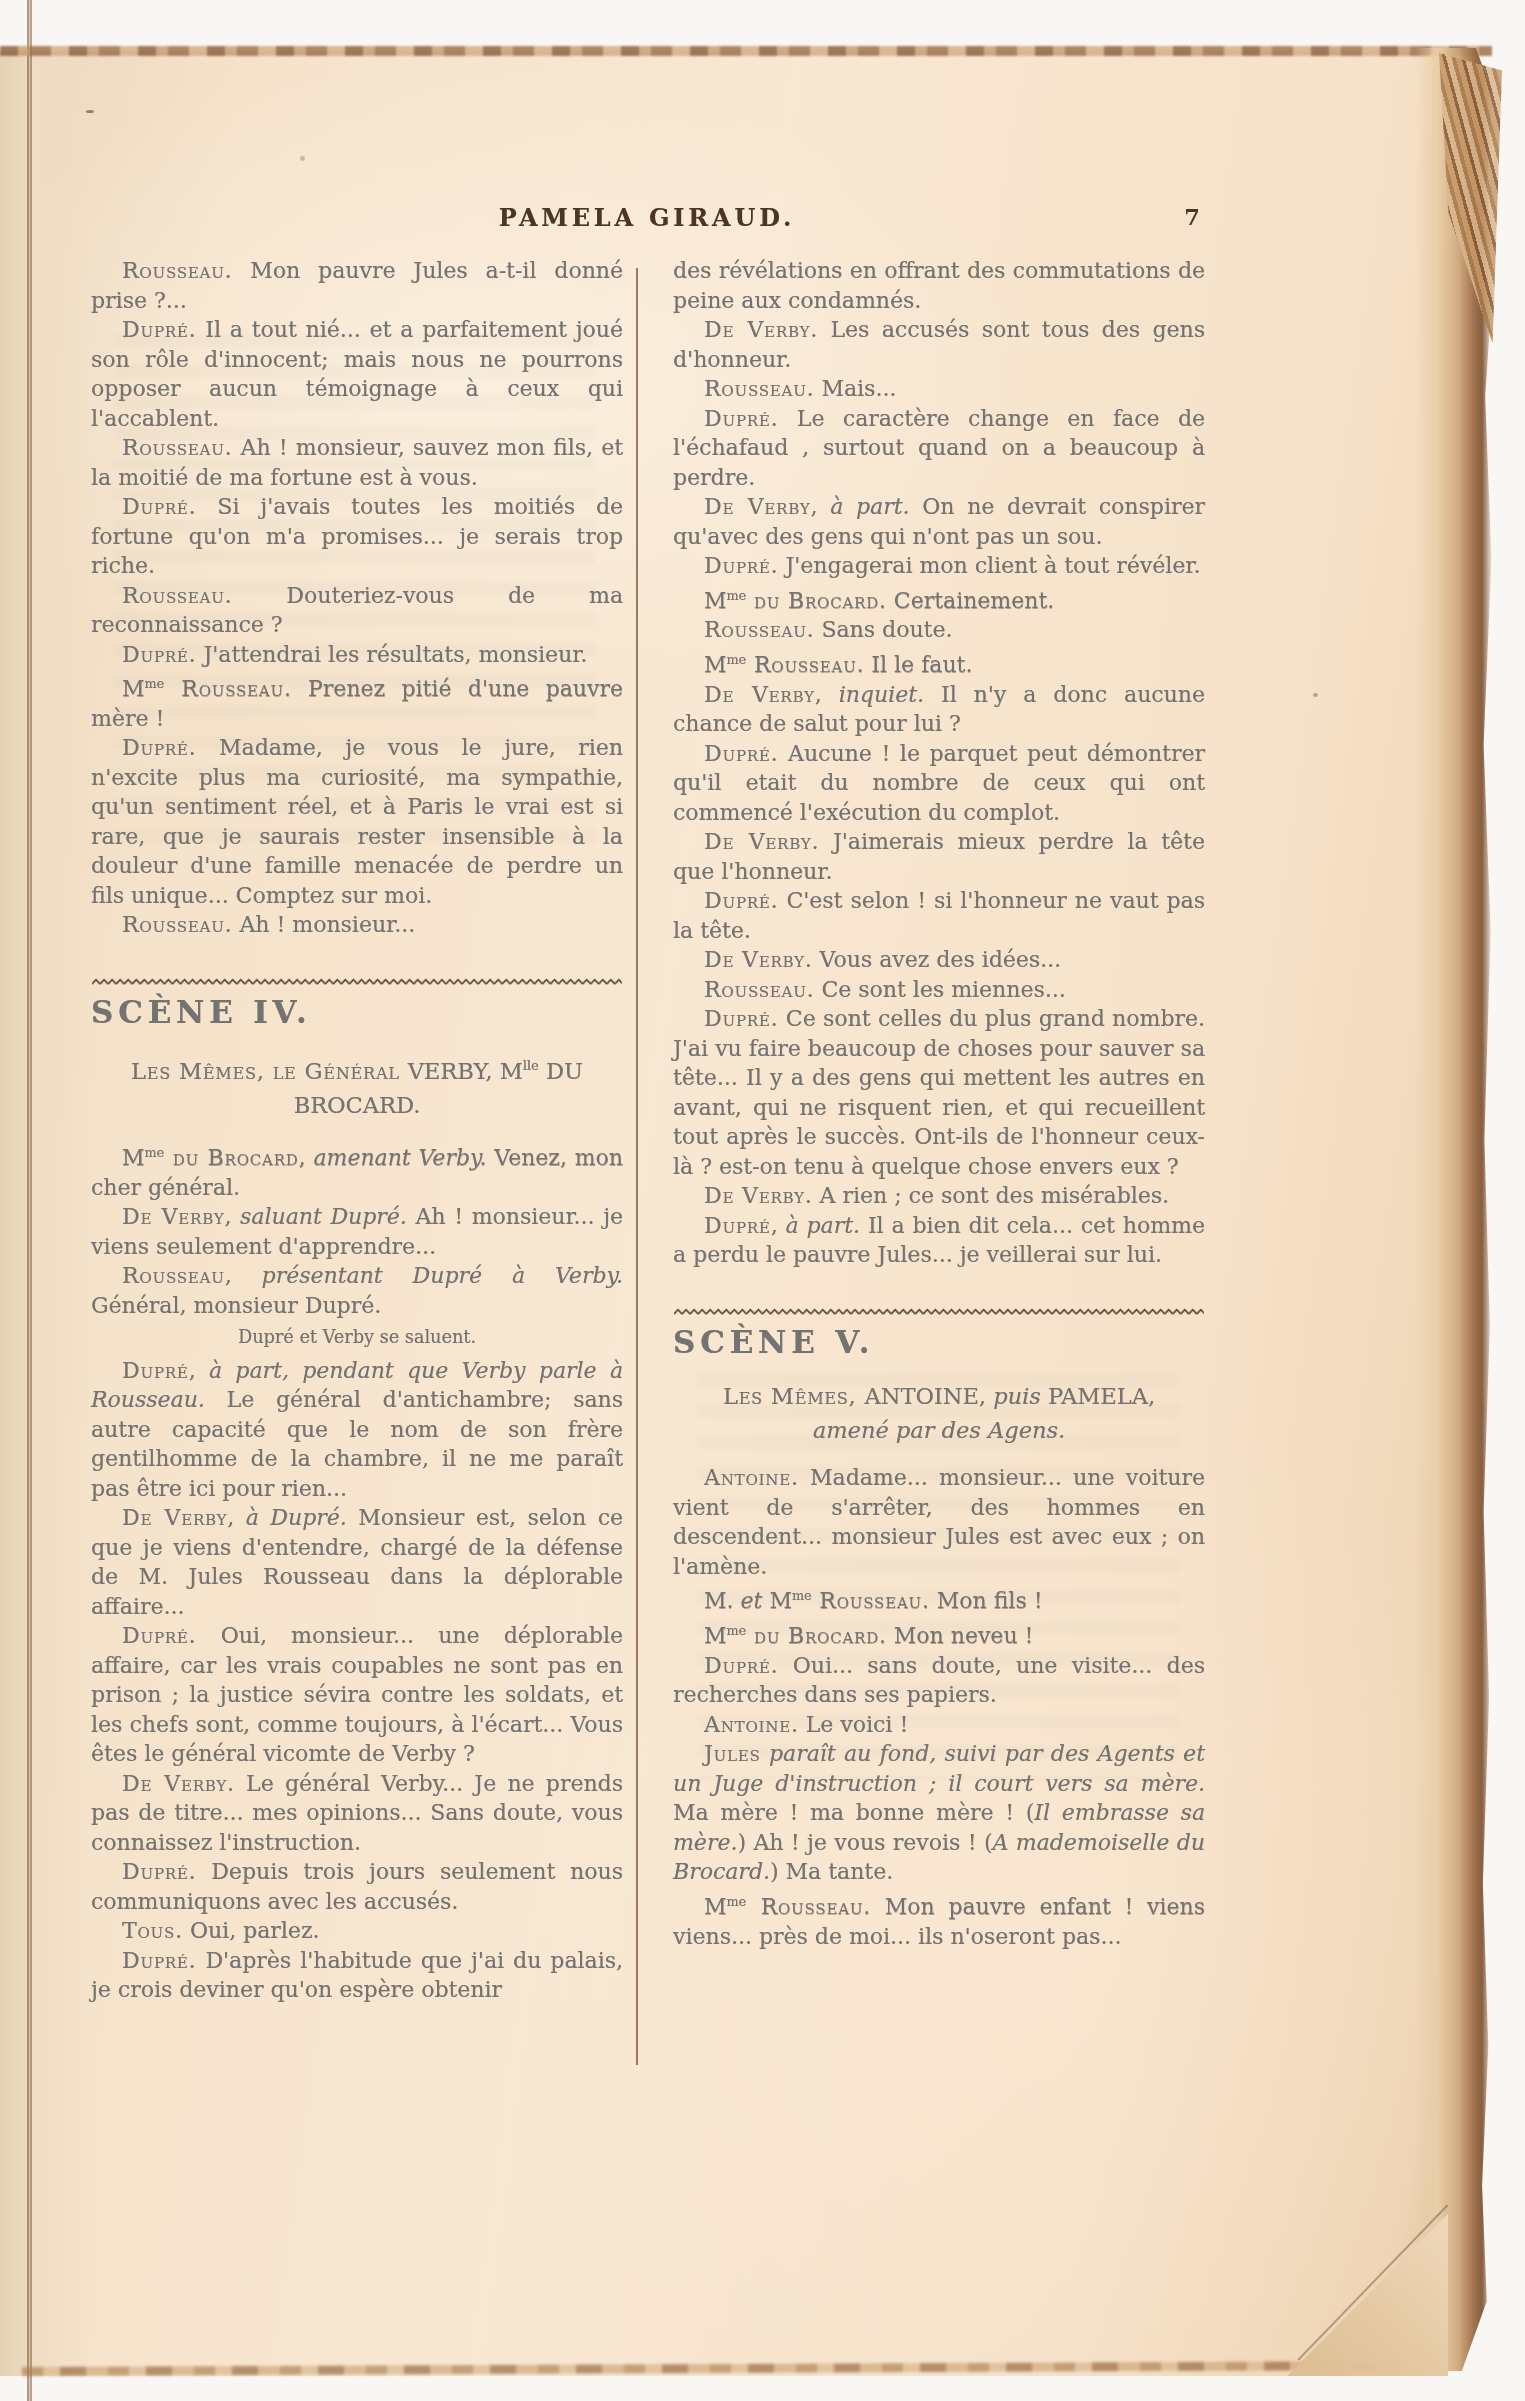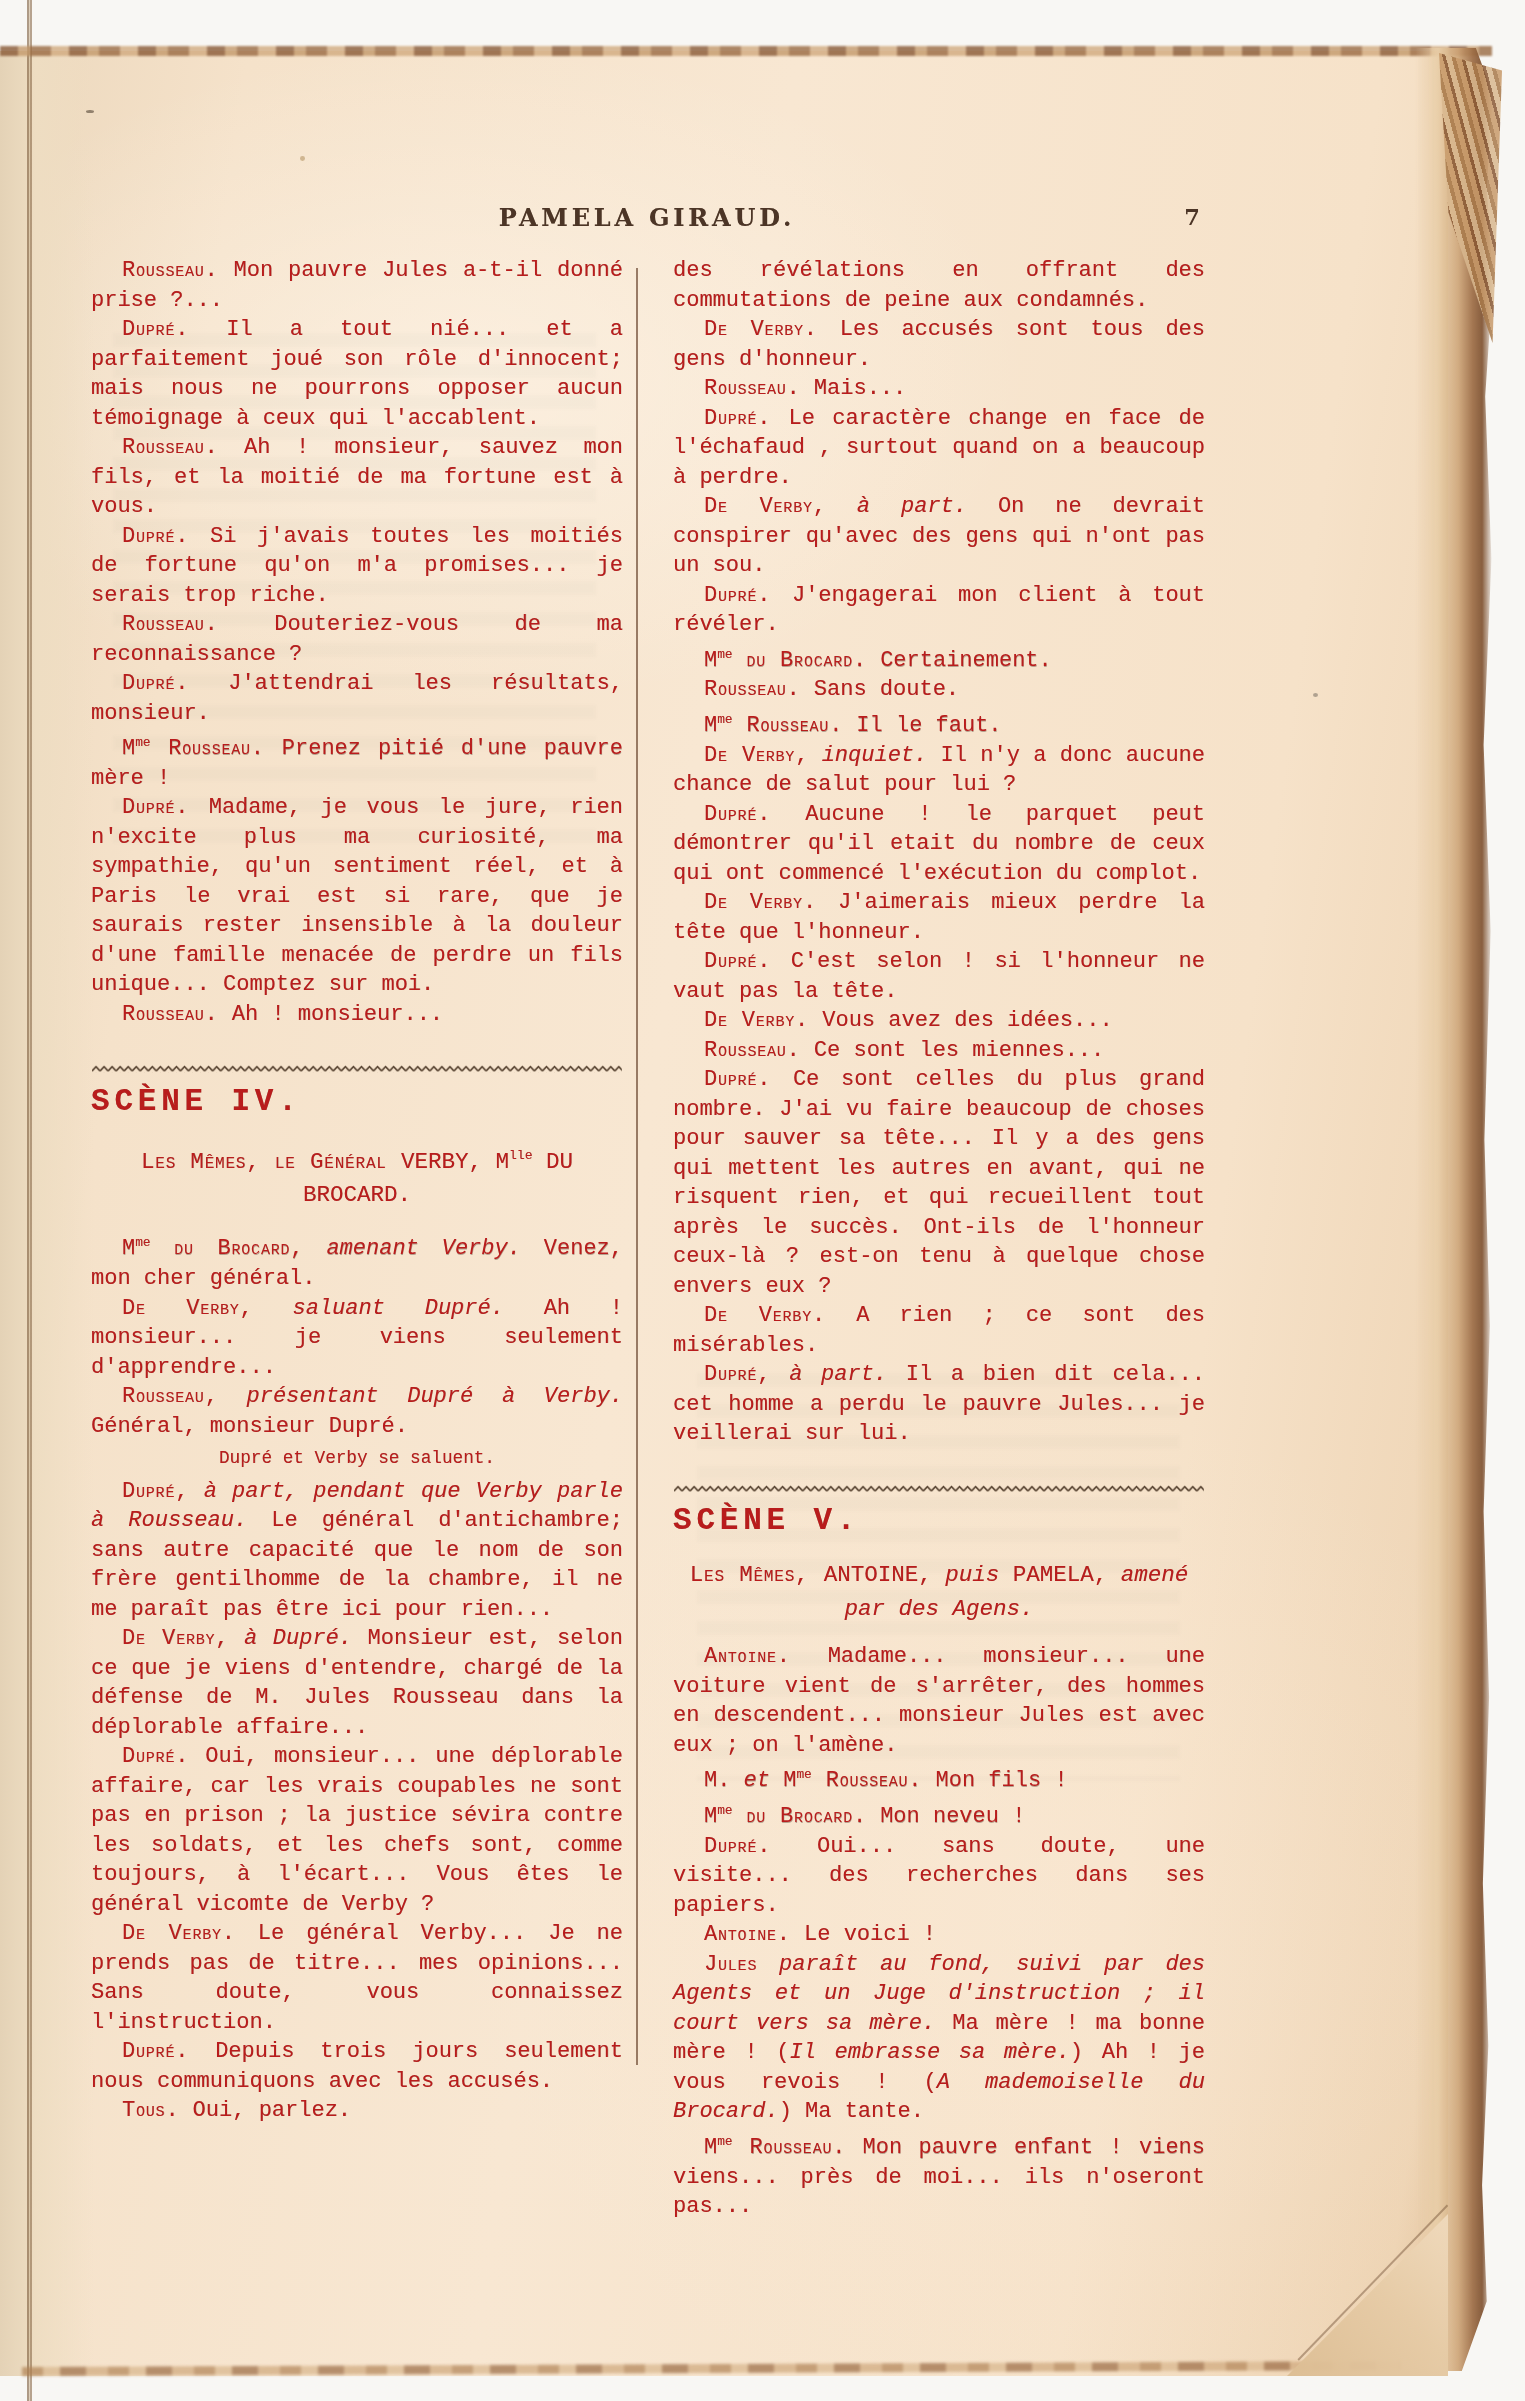--- a/index.html
+++ b/index.html
@@ -46,22 +46,22 @@
   .g2{left:697px;top:1373px;width:483px;height:408px;}
 
   
   .header-line{position:absolute;left:91px;top:203px;width:1112px;height:38px;color:#4c3526;text-decoration:underline;}
   .page-title{position:absolute;left:0;right:0;top:0;text-align:center;font-size:24px;letter-spacing:3.8px;
     font-weight:bold;text-shadow:0 0 0.5px rgba(76,53,38,.5);}
   .page-number{position:absolute;right:3.2px;top:1.1px;font-size:22.5px;font-weight:bold;}
 
   .colrule{position:absolute;left:636px;top:268px;width:2.1px;height:1797px;background:#6f4c34;opacity:.7;}
 
-  .col{position:absolute;top:256px;width:532px;color:#b91c1c;font-size:22px;line-height:29.5px;
-    text-align:justify;text-shadow:0.3px 0.3px 0.5px rgba(83,57,42,.4);font-family:Liberation Mono, monospace;}
+  .col{position:absolute;top:256px;width:532px;color:#737373;font-size:22px;line-height:29.5px;
+    text-align:justify;text-shadow:0.3px 0.3px 0.5px rgba(83,57,42,.4);}
   .col-left{left:91px;}
   .col-right{left:673px;}
 
   .par{margin:0;text-indent:31px;}
   .par-cont{text-indent:0;}
   .par-stage{text-indent:0;text-align:center;font-size:17.7px;line-height:25px;margin:4.3px 0 6.4px;}
   .par-title{text-indent:0;font-size:31px;letter-spacing:4.8px;line-height:38px;
     margin:22.5px 0 18px;font-weight:bold;text-shadow:0 0 0.5px rgba(76,53,38,.45);}
   .par-chars{text-indent:0;text-align:center;font-size:22.5px;line-height:34px;margin:0 0 16px;padding:0 16px;}
   .squiggle{margin:23.6px 1.1px 0;height:7.5px;}
@@ -121,20 +121,21 @@
       <p class="par par-speech"><span class="seg-n">M</span><span class="seg-sup">me</span><span class="seg-sc"> du Brocard</span><span class="seg-n">, </span><span class="seg-i">amenant Verby.</span><span class="seg-n"> Venez, mon cher général.</span></p>
       <p class="par par-speech"><span class="seg-sc">De Verby</span><span class="seg-n">, </span><span class="seg-i">saluant Dupré.</span><span class="seg-n"> Ah ! monsieur... je viens seulement d'apprendre...</span></p>
       <p class="par par-speech"><span class="seg-sc">Rousseau</span><span class="seg-n">, </span><span class="seg-i">présentant Dupré à Verby.</span><span class="seg-n"> Général, monsieur Dupré.</span></p>
       <p class="par par-stage"><span class="seg-n">Dupré et Verby se saluent.</span></p>
       <p class="par par-speech"><span class="seg-sc">Dupré</span><span class="seg-n">, </span><span class="seg-i">à part, pendant que Verby parle à Rousseau.</span><span class="seg-n"> Le général d'antichambre; sans autre capacité que le nom de son frère gentilhomme de la chambre, il ne me paraît pas être ici pour rien...</span></p>
       <p class="par par-speech"><span class="seg-sc">De Verby</span><span class="seg-n">, </span><span class="seg-i">à Dupré.</span><span class="seg-n"> Monsieur est, selon ce que je viens d'entendre, chargé de la défense de M. Jules Rousseau dans la déplorable affaire...</span></p>
       <p class="par par-speech"><span class="seg-sc">Dupré.</span><span class="seg-n"> Oui, monsieur... une déplorable affaire, car les vrais coupables ne sont pas en prison ; la justice sévira contre les soldats, et les chefs sont, comme toujours, à l'écart... Vous êtes le général vicomte de Verby ?</span></p>
       <p class="par par-speech"><span class="seg-sc">De Verby.</span><span class="seg-n"> Le général Verby... Je ne prends pas de titre... mes opinions... Sans doute, vous connaissez l'instruction.</span></p>
       <p class="par par-speech"><span class="seg-sc">Dupré.</span><span class="seg-n"> Depuis trois jours seulement nous communiquons avec les accusés.</span></p>
       <p class="par par-speech"><span class="seg-sc">Tous.</span><span class="seg-n"> Oui, parlez.</span></p>
+      <p class="par par-speech"><span class="seg-sc">Dupré.</span><span class="seg-n"> D'après l'habitude que j'ai du palais, je crois deviner qu'on espère obtenir</span></p>
     </div>
   <div class="col col-right">
       <p class="par par-cont"><span class="seg-n">des révélations en offrant des commutations de peine aux condamnés.</span></p>
       <p class="par par-speech"><span class="seg-sc">De Verby.</span><span class="seg-n"> Les accusés sont tous des gens d'honneur.</span></p>
       <p class="par par-speech"><span class="seg-sc">Rousseau.</span><span class="seg-n"> Mais...</span></p>
       <p class="par par-speech"><span class="seg-sc">Dupré.</span><span class="seg-n"> Le caractère change en face de l'échafaud , surtout quand on a beaucoup à perdre.</span></p>
       <p class="par par-speech"><span class="seg-sc">De Verby</span><span class="seg-n">, </span><span class="seg-i">à part.</span><span class="seg-n"> On ne devrait conspirer qu'avec des gens qui n'ont pas un sou.</span></p>
       <p class="par par-speech"><span class="seg-sc">Dupré.</span><span class="seg-n"> J'engagerai mon client à tout révéler.</span></p>
       <p class="par par-speech"><span class="seg-n">M</span><span class="seg-sup">me</span><span class="seg-sc"> du Brocard.</span><span class="seg-n"> Certainement.</span></p>
       <p class="par par-speech"><span class="seg-sc">Rousseau.</span><span class="seg-n"> Sans doute.</span></p>

